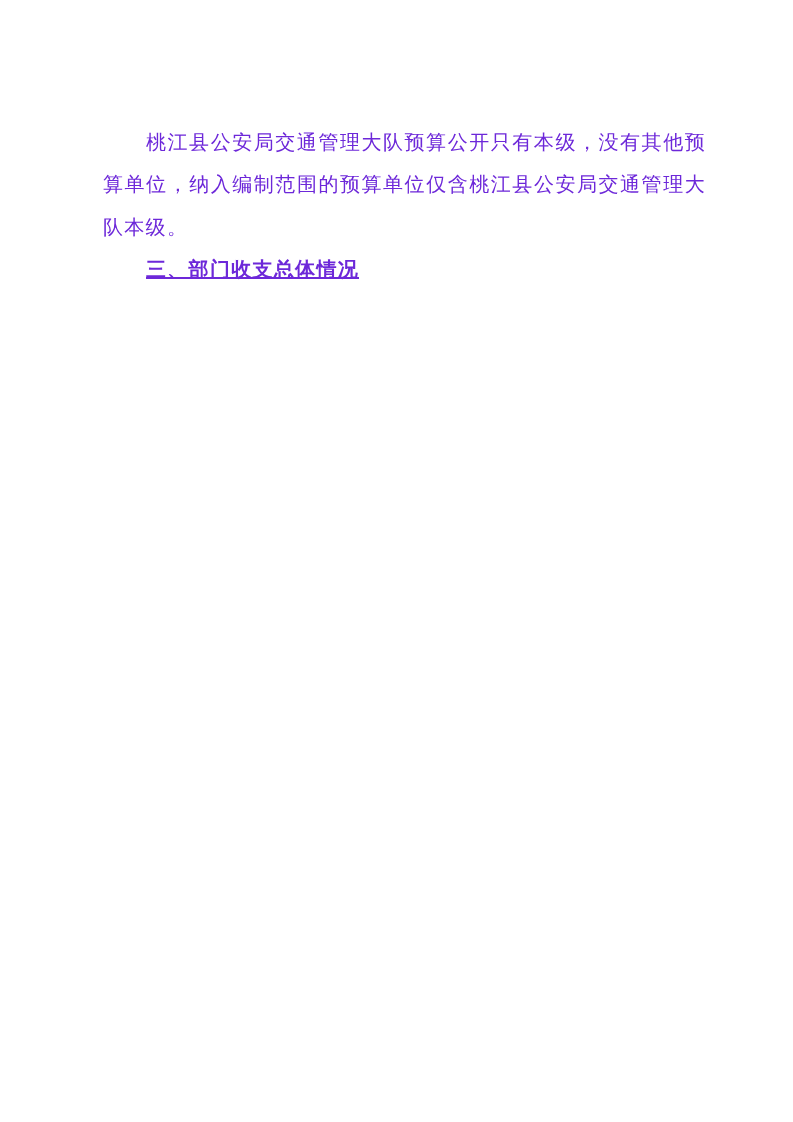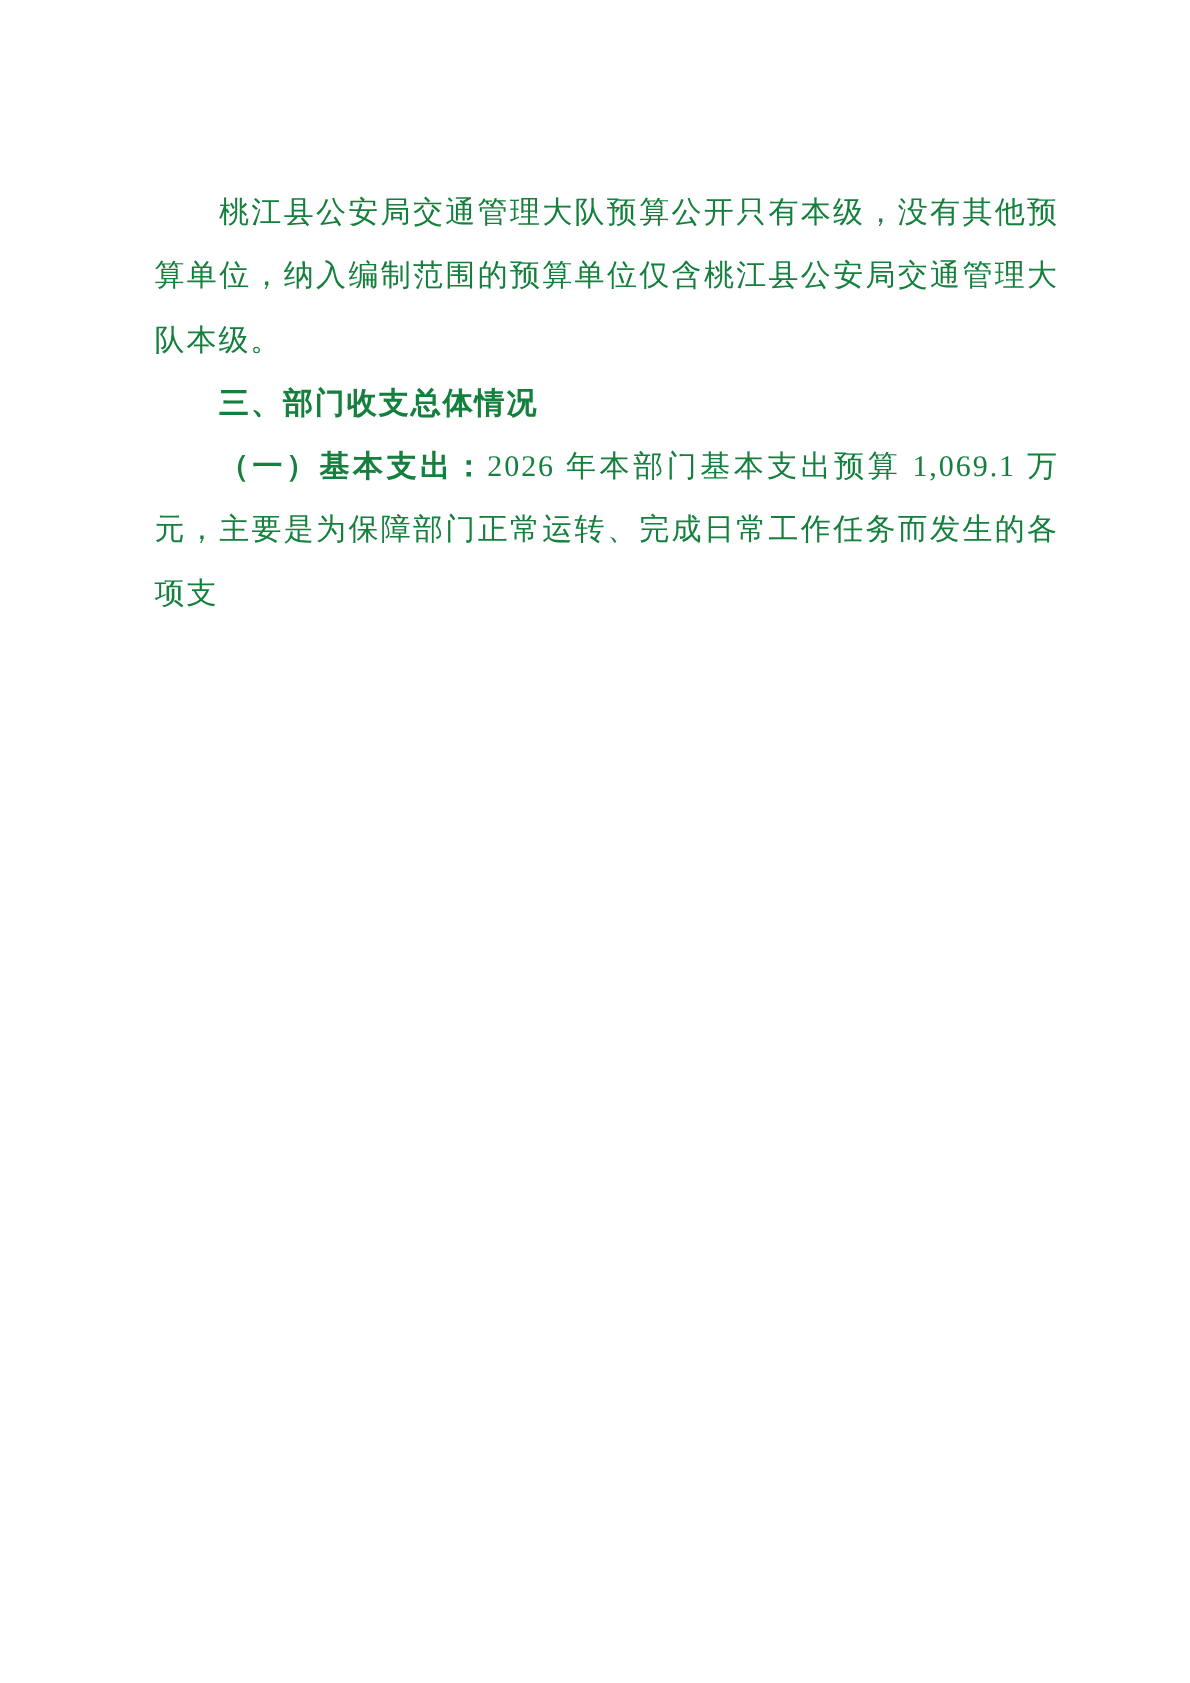--- a/index.html
+++ b/index.html
@@ -17,56 +17,56 @@
   .page {
     position: absolute;
     inset: 0;
     background: #ffffff;
   }
   .content {
     position: absolute;
     left: 103px;
     top: 121px;
     width: 603px;
-    color: #15803d;
+    color: #6d28d9;
     font-size: 20px;
     line-height: 42.3px;
     text-align: justify;
     text-justify: inter-character;
     letter-spacing: 1.3px;
     word-break: break-all;
   }
   .content p {
     margin: 0;
     padding: 0;
   }
   .para {
     text-indent: 2.15em;
   }
   .para-deep {
     text-indent: 2.75em;
   }
   .heading {
     text-indent: 2.15em;
     font-weight: bold;
+    text-decoration: underline;
   }
   .lead {
     font-weight: bold;
   }
 </style>
 </head>
 <body>
 
 <div class="page">
   <div class="content">
 
     <p class="para"><span>桃江县公安局交通管理大队预算公开只有本级，没有其他预算单位，纳入编制范围的预算单位仅含桃江县公安局交通管理大队本级。</span></p>
 
     <p class="heading"><span>三、部门收支总体情况</span></p>
 
 
 
 
 
-    <p class="para"><span class="lead">（一）基本支出：</span><span>2026 年本部门基本支出预算 1,069.1 万元，主要是为保障部门正常运转、完成日常工作任务而发生的各项支</span></p>
 
   </div>
 </div>
 
 </body></html>

